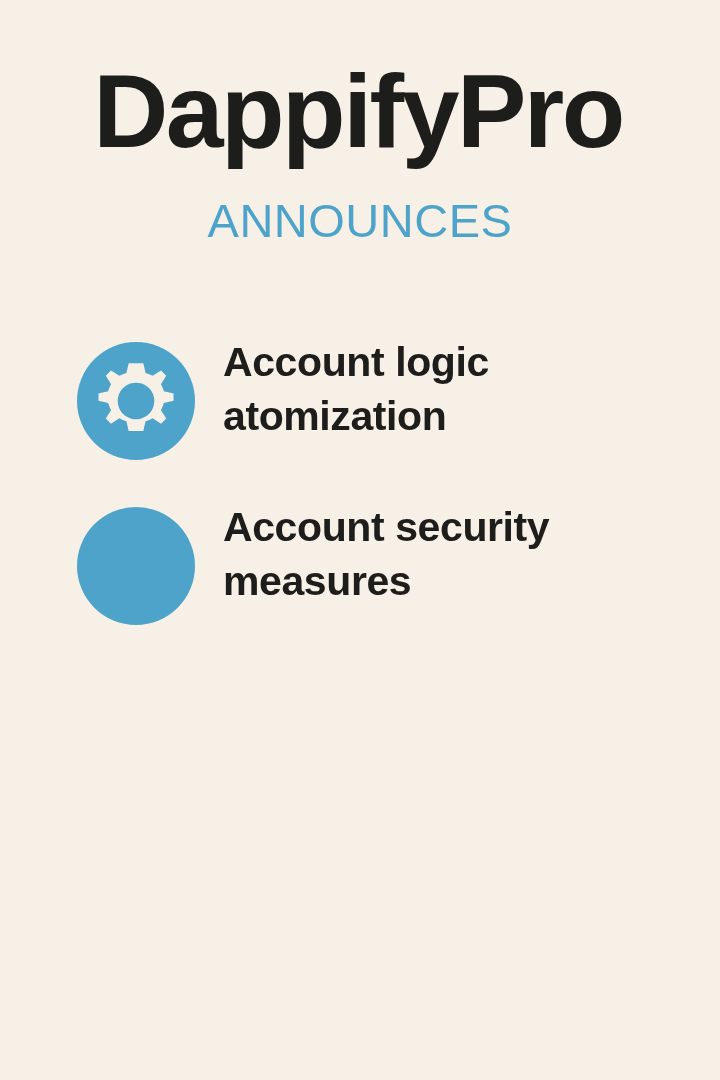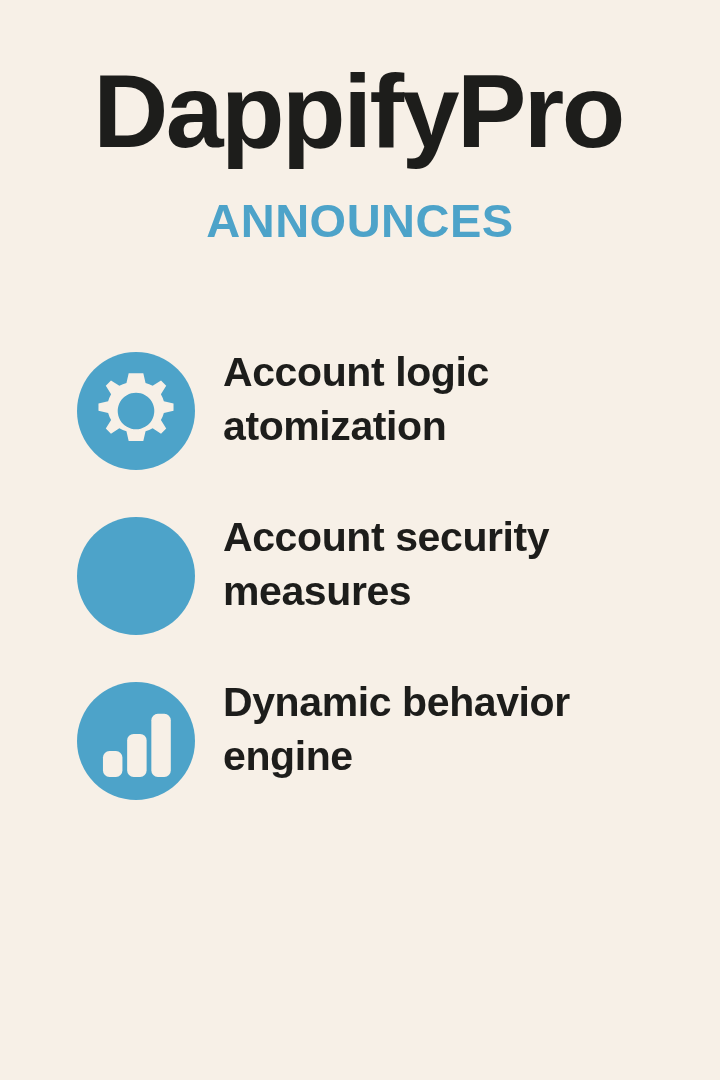--- a/index.html
+++ b/index.html
@@ -40,34 +40,34 @@
   }
 
   
   .subhead {
     position: absolute;
     top: 192px;
     left: 0;
     width: 720px;
     text-align: center;
     color: #4DA3C9;
-    font-weight: 700;
+    font-weight: 400;
     font-size: 47px;
     line-height: 58px;
     letter-spacing: 0.5px;
   }
   .subhead-line {
     display: block;
     white-space: nowrap;
   }
 
   
   .features {
     position: absolute;
-    top: 345px;
+    top: 335px;
     left: 0;
     width: 624px;
   }
 
   .feature-row {
     position: relative;
     display: flex;
     align-items: flex-start;
     height: 165px;
     padding-left: 77px;
@@ -141,25 +141,15 @@
         </svg>
       </div>
       <div class="feature-text">Account logic atomization</div>
     </div>
 
     <div class="feature-row">
       <div class="feature-icon"></div>
       <div class="feature-text">Account security measures</div>
     </div>
 
-    <div class="feature-row">
-      <div class="feature-icon">
-        <svg viewBox="0 0 100 100" aria-hidden="true">
-          <rect x="22" y="58.5" width="16.5" height="22" rx="5.5" fill="#F7F0E7"></rect>
-          <rect x="42.5" y="44" width="16.5" height="36.5" rx="5.5" fill="#F7F0E7"></rect>
-          <rect x="63" y="27" width="16.5" height="53.5" rx="5.5" fill="#F7F0E7"></rect>
-        </svg>
-      </div>
-      <div class="feature-text">Dynamic behavior engine</div>
-    </div>
 
   </div>
 </div>
 
 </body></html>

